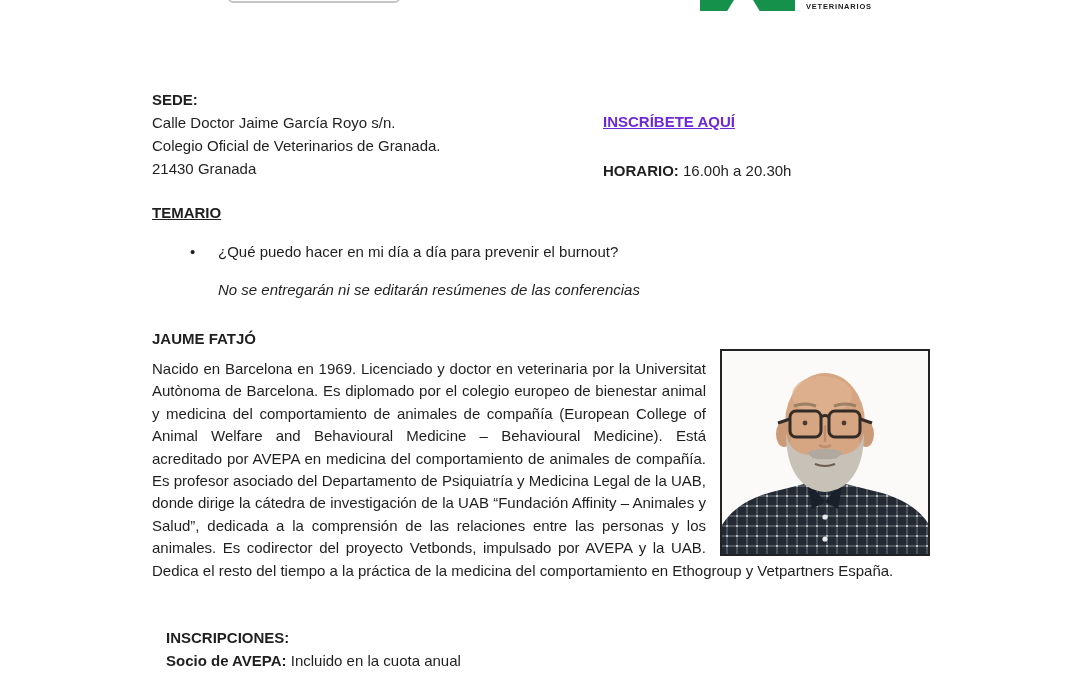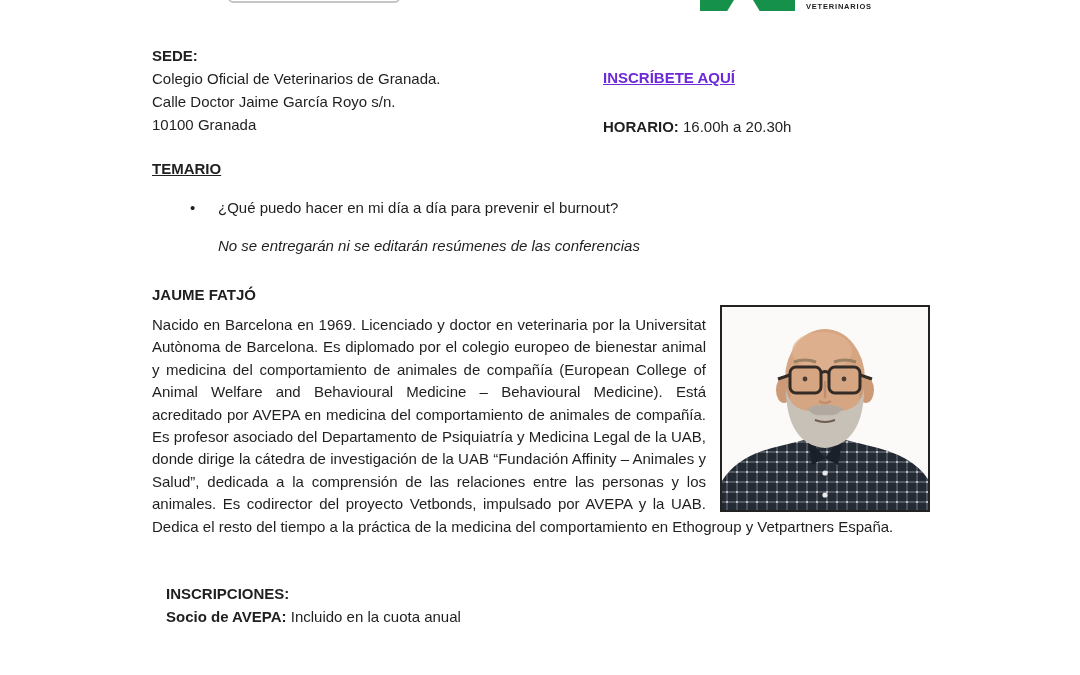--- a/index.html
+++ b/index.html
@@ -28,21 +28,21 @@
   .logo { position: absolute; left: 695px; top: 0; width: 190px; height: 14px; }
   .logo-leg { position: absolute; top: 0; height: 11px; }
   .logo-leg.left  { left: 5px;  width: 34px; clip-path: polygon(0 0, 100% 0, 80% 100%, 0 100%); }
   .logo-leg.right { left: 58px; width: 42px; clip-path: polygon(0 0, 100% 0, 100% 100%, 16% 100%); }
   .logo-text {
     position: absolute; left: 111px; top: 2px;
     font-size: 7.5px; font-weight: bold; letter-spacing: 0.8px; color: #1c1c1c;
     white-space: nowrap;
   }
 
-  .abs { position: absolute; }
+  .abs { position: absolute; margin-top: 44px; }
   .b { font-weight: bold; }
 
   .sede-block { left: 152px; top: 44px; line-height: 23px; }
   .link {
     left: 603px; top: 69px;
     font-weight: bold; text-decoration: underline; cursor: pointer;
   }
   .horario { left: 603px; top: 118px; }
 
   .temario-heading { left: 152px; top: 160px; font-weight: bold; text-decoration: underline; }
@@ -75,23 +75,23 @@
   <div class="cut-box"></div>
 
   <div class="logo">
     <div class="logo-leg left" style="background: rgb(22, 145, 75);"></div>
     <div class="logo-leg right" style="background: rgb(22, 145, 75);"></div>
     <span class="logo-text">VETERINARIOS</span>
   </div>
 
   <div class="abs sede-block">
     <div class="b">SEDE:</div>
+    <div>Calle Doctor Jaime García Royo s/n.</div>
     <div>Colegio Oficial de Veterinarios de Granada.</div>
-    <div>Calle Doctor Jaime García Royo s/n.</div>
-    <div>10100 Granada</div>
+    <div>21430 Granada</div>
   </div>
 
   <a class="abs link" style="color: #6d28d9;">INSCRÍBETE AQUÍ</a>
 
   <div class="abs horario"><span class="b">HORARIO:</span><span> 16.00h a 20.30h</span></div>
 
   <div class="abs temario-heading">TEMARIO</div>
   <div class="abs bullet-row">
     <span class="bullet-glyph">•</span>
     <span>¿Qué puedo hacer en mi día a día para prevenir el burnout?</span>

